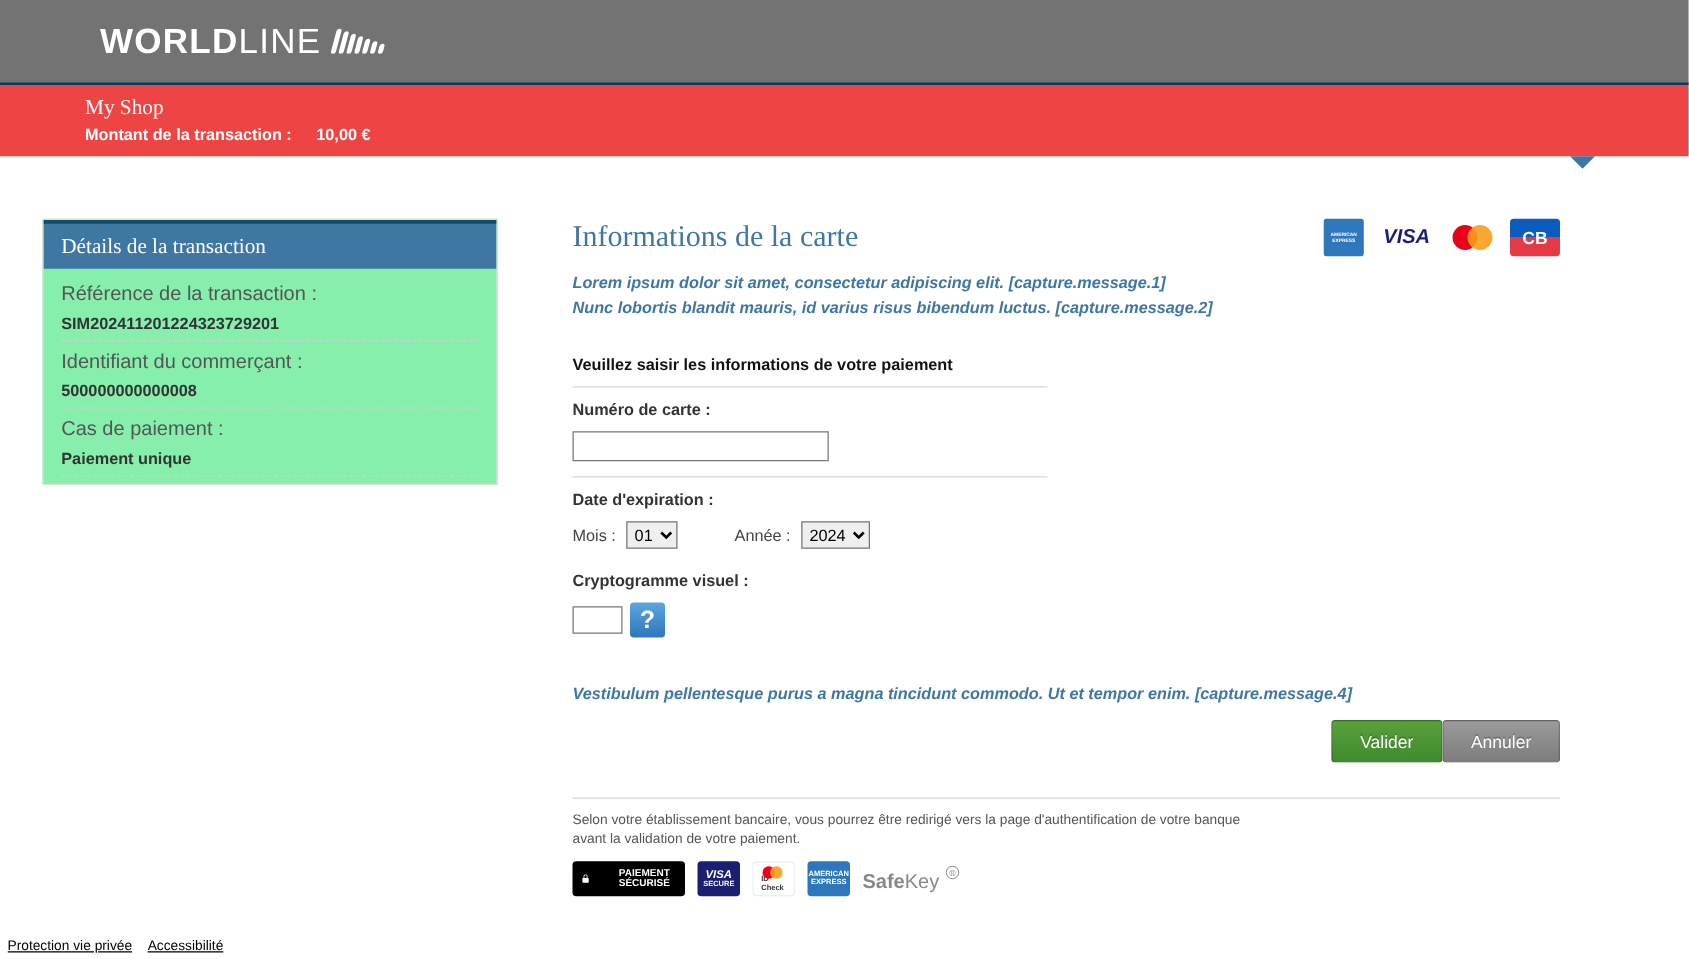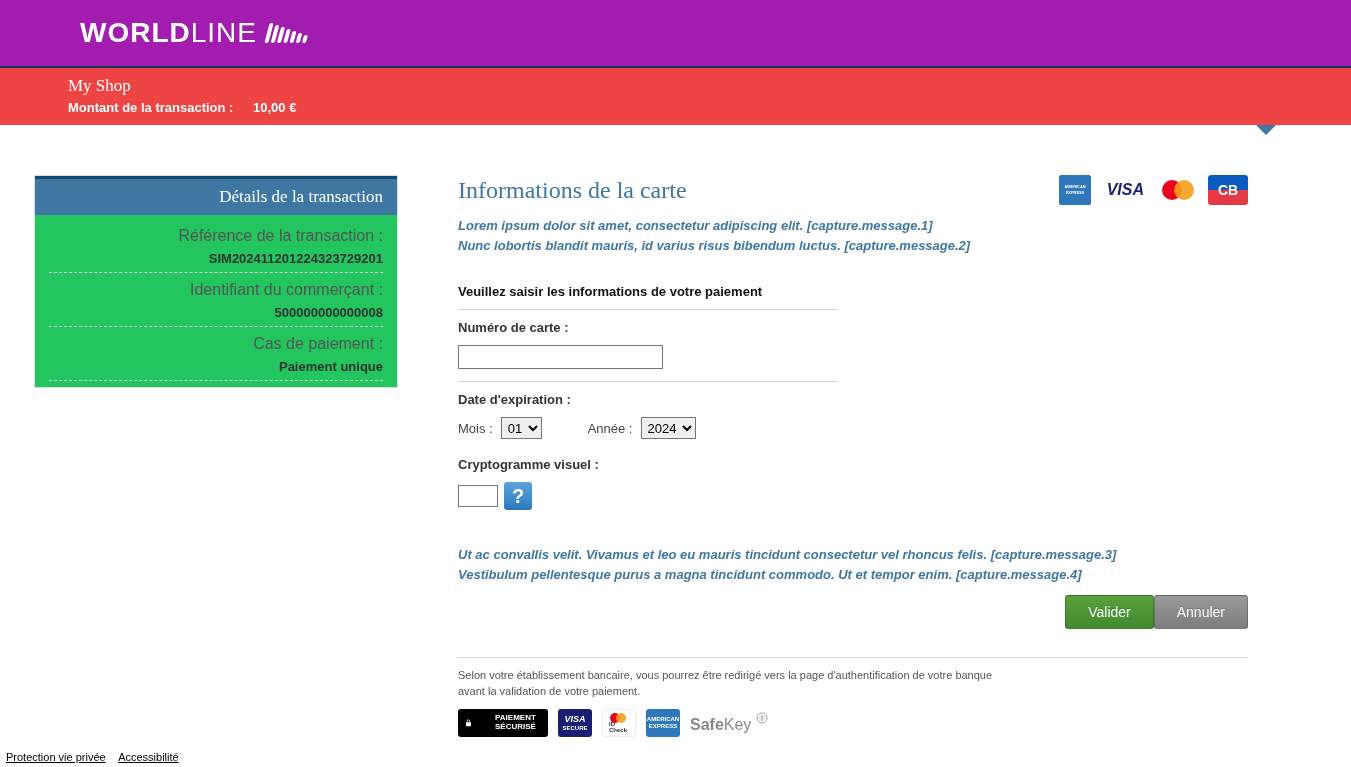--- a/index.html
+++ b/index.html
@@ -7,21 +7,21 @@
     padding: 0;
     box-sizing: border-box;
   }
   body {
     font-family: Arial, Helvetica, sans-serif;
     font-size: 13px;
     background: #fff;
     color: #333;
   }
   .header-top {
-    background: #a21caf;
+    background: #737373;
     height: 68px;
     width: 100%;
     border-bottom: 2px solid #0c3a57;
     display: flex;
     align-items: center;
     padding-left: 80px;
   }
   .logo {
     color: #fff;
     display: flex;
@@ -93,22 +93,21 @@
     display: flex;
     gap: 60px;
     align-items: flex-start;
   }
 
   .sidebar {
     width: 364px;
   }
   .sidebar-box {
     border: 1px solid #dcdcdc;
-    background: #22c55e;
-    text-align: right;
+    background: #86efac;
   }
   .sidebar-title {
     background: #3f77a3;
     color: #fff;
     font-family: Georgia, 'Times New Roman', serif;
     font-size: 17px;
     padding: 8px 14px;
     border-top: 3px solid #114a6f;
   }
   .sidebar-body {
@@ -417,21 +416,20 @@
 
     <div class="section-block" style="margin-top:18px;">
       <label class="field-label">Cryptogramme visuel :</label>
       <div style="display:flex; align-items:center;">
         <input type="text" class="cvv-input" style="">
         <span class="cvv-help">?</span>
       </div>
     </div>
 
     <div class="bottom-capture">
-      <div class="capture-msg">Ut ac convallis velit. Vivamus et leo eu mauris tincidunt consectetur vel rhoncus felis. [capture.message.3]</div>
       <div class="capture-msg">Vestibulum pellentesque purus a magna tincidunt commodo. Ut et tempor enim. [capture.message.4]</div>
     </div>
 
     <div class="buttons-row">
       <button class="btn btn-validate">Valider</button>
       <button class="btn btn-cancel">Annuler</button>
     </div>
 
     <hr class="main-hr">
 

